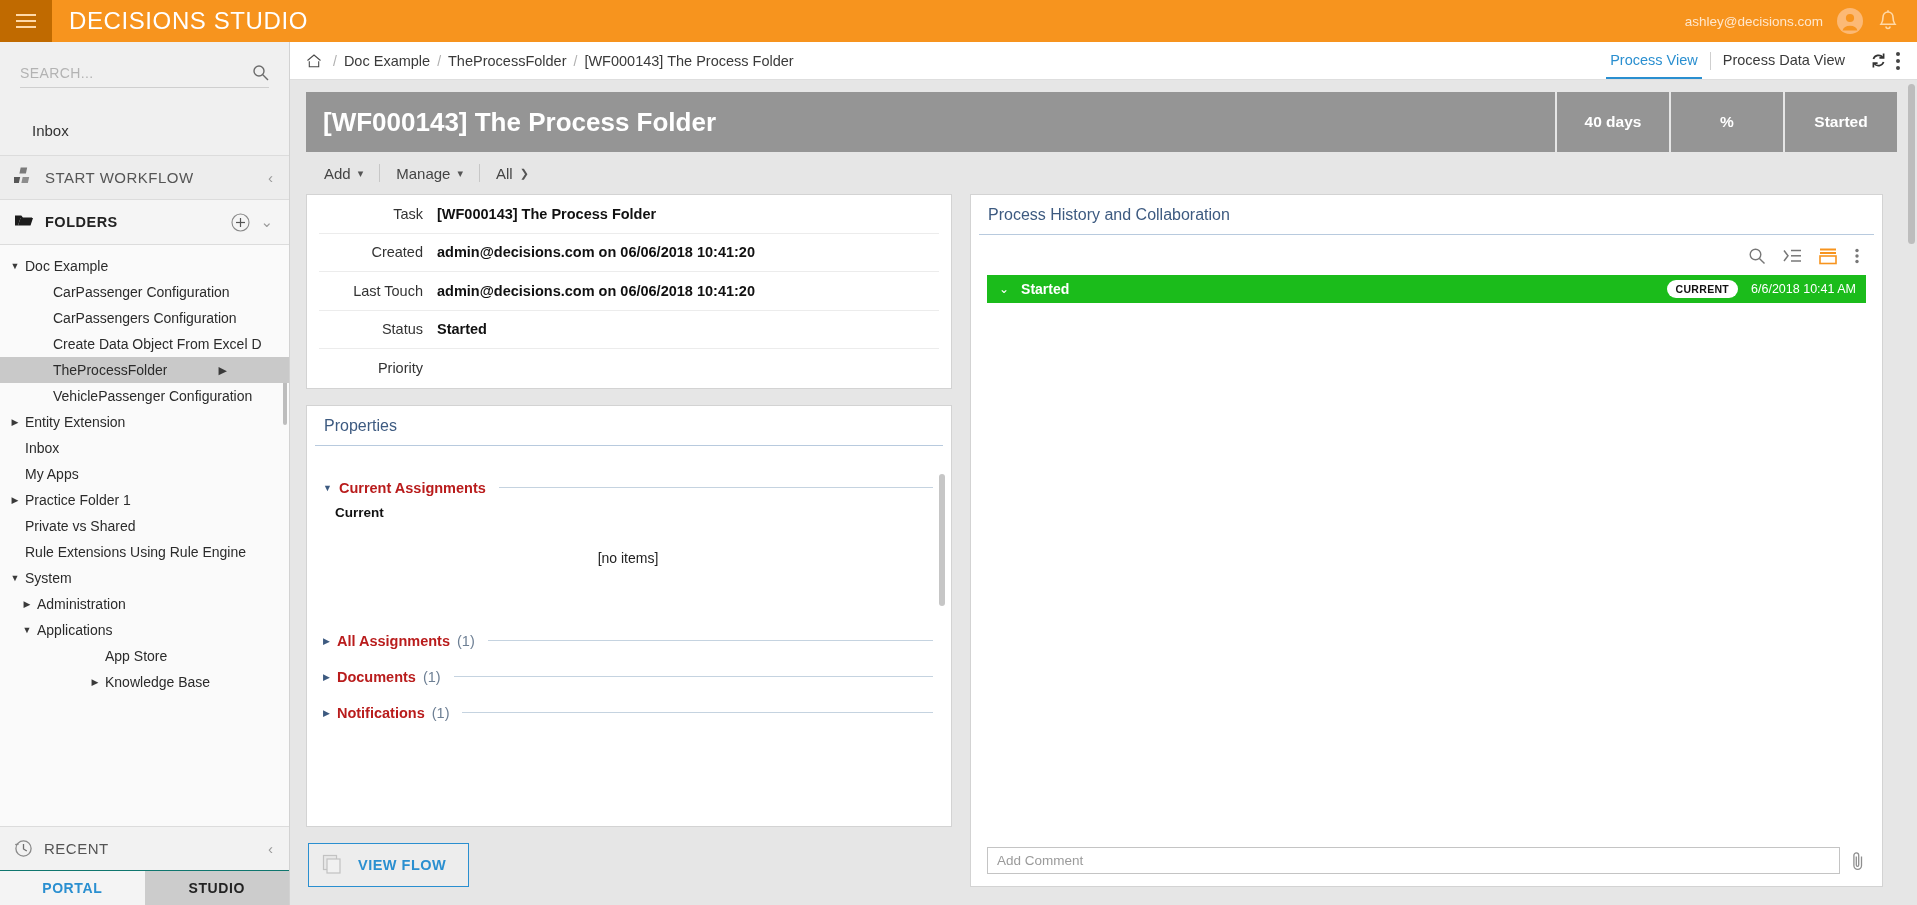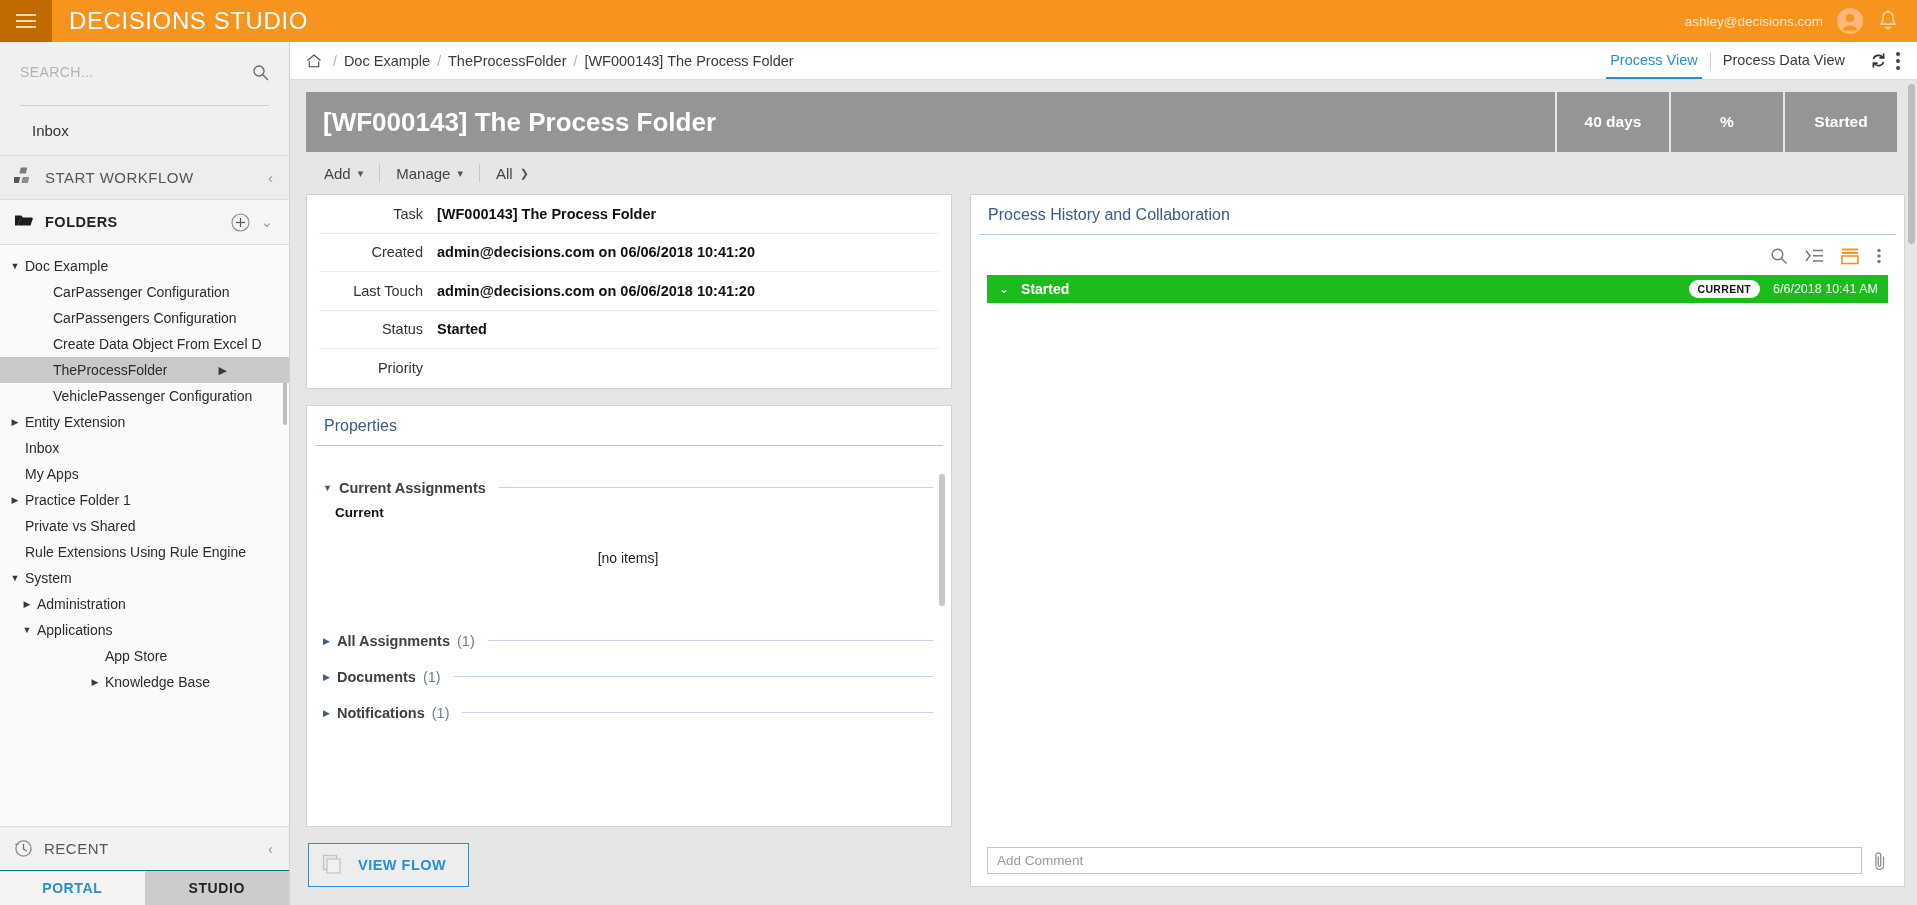--- a/index.html
+++ b/index.html
@@ -39,21 +39,21 @@
   
   .sidebar {
     width: 290px; flex: 0 0 290px; background: #f0f0f0;
     display: flex; flex-direction: column; min-height: 0;
     border-right: 1px solid #d2d2d2;
   }
   .search-wrap {
     padding: 22px 20px 0 20px; height: 68px; flex: 0 0 68px;
   }
   .search-inner {
-    display: flex; align-items: flex-start; border-bottom: 1px solid #cfcfcf; padding-bottom: 24px;
+    display: flex; align-items: flex-end; border-bottom: 1px solid #cfcfcf; padding-bottom: 6px;
   }
   .search-input {
     border: none; background: transparent; outline: none; flex: 1;
     font-size: 14px; color: #555; font-family: "Liberation Sans", sans-serif;
     letter-spacing: .4px;
   }
   .search-input::placeholder { color: #b3b3b3; }
   .search-icon { width: 17px; height: 17px; }
 
   .inbox-row {
@@ -156,21 +156,21 @@
   }
 
   .toolbar {
     height: 42px; flex: 0 0 42px; display: flex; align-items: center;
     padding-left: 18px; margin-left: 16px;
   }
   .tb-item { font-size: 15px; color: #444; display: flex; align-items: center; gap: 7px; cursor: pointer; }
   .tb-sep { width: 1px; height: 18px; background: #c7c7c7; margin: 0 16px; }
   .caret-down { font-size: 11px; color: #555; }
 
-  .content-row { flex: 1 1 auto; display: flex; min-height: 0; padding: 0 12px 0 16px; gap: 18px; }
+  .content-row { flex: 1 1 auto; display: flex; min-height: 0; padding: 0 34px 0 16px; gap: 18px; }
 
   .left-col { width: 646px; flex: 0 0 646px; display: flex; flex-direction: column; min-height: 0; }
 
   .card { background: #fff; border: 1px solid #d3d3d3; }
 
   .detail-table { padding: 0 12px; }
   .drow {
     display: flex; align-items: center; height: 38.5px;
     border-bottom: 1px solid #ececec; padding: 0 6px;
   }
@@ -186,21 +186,21 @@
     font-size: 16px; color: #3d5a80; padding: 11px 0 10px 9px;
     border-bottom: 1px solid #b8cade; margin: 0 8px;
   }
   .props-body { flex: 1 1 auto; position: relative; overflow: hidden; padding: 13px 18px 0 16px; }
   .props-scroll {
     position: absolute; right: 6px; top: 12px; width: 6px; height: 132px;
     background: #c6c6c6; border-radius: 3px;
   }
   .acc-head { display: flex; align-items: center; gap: 7px; cursor: pointer; margin-top: 5px; }
   .acc-arrow { font-size: 9px; color: #3d5a80; }
-  .acc-label { font-size: 14.5px; color: #404040; font-weight: bold; white-space: nowrap; }
+  .acc-label { font-size: 14.5px; color: #b91c1c; font-weight: bold; white-space: nowrap; }
   .acc-count { font-size: 14.5px; color: #6d7f94; }
   .acc-line { flex: 1 1 auto; height: 1px; background: #c5d3e0; margin-left: 6px; }
   .acc-subhead { font-size: 13.5px; color: #111; font-weight: bold; padding: 9px 0 0 12px; }
   .no-items { text-align: center; font-size: 14px; color: #222; padding: 30px 0 62px 0; }
   .acc-gap { height: 15px; }
 
   .viewflow-wrap { padding: 16px 0 18px 2px; flex: 0 0 auto; }
   .viewflow-btn {
     display: inline-flex; align-items: center; gap: 13px;
     border: 1px solid #2a8fd0; background: #ededed; padding: 9px 22px 9px 12px;

